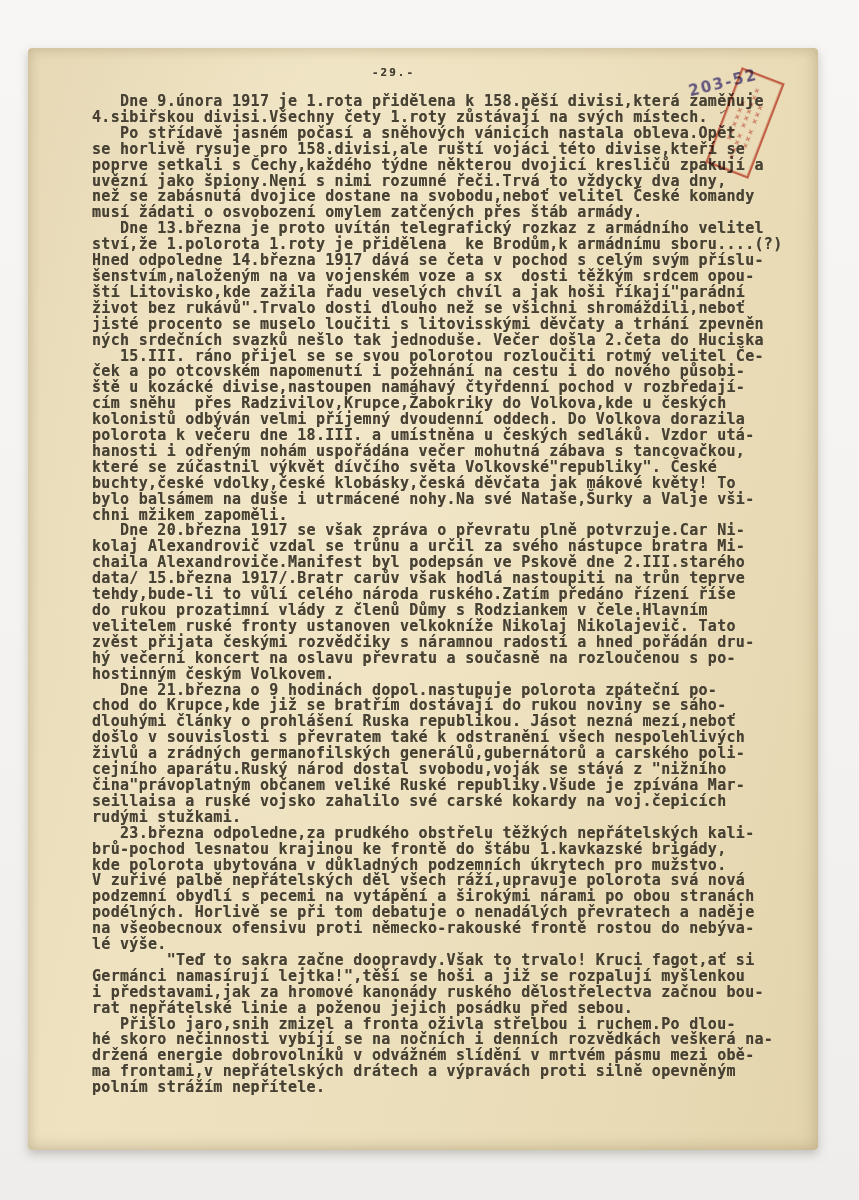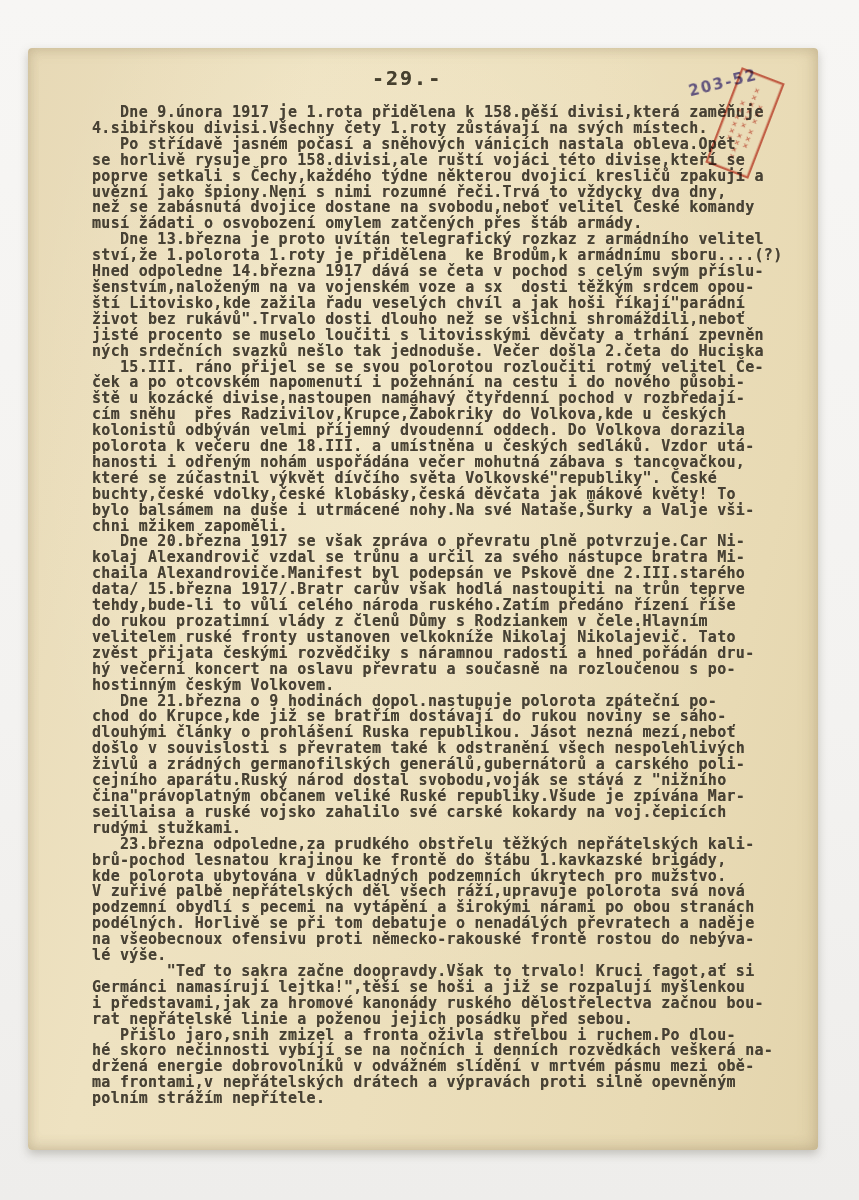--- a/index.html
+++ b/index.html
@@ -16,21 +16,21 @@
     border-radius:4px;
     box-shadow:
       inset -5px 0 16px rgba(150,130,95,.22),
       inset 0 -4px 12px rgba(150,130,95,.18),
       inset 3px 3px 10px rgba(150,130,95,.12),
       0 4px 10px rgba(110,105,95,.35);
     padding:18px 0 0 64px;
     box-sizing:border-box;
   }
   .heading{
-    color:#46402f;font-size:20px;font-weight:700;letter-spacing:2px;
+    color:#46402f;font-size:11px;font-weight:700;letter-spacing:2px;
     padding-left:280px;margin-bottom:15px;
     text-shadow:0 0 .6px rgba(70,64,47,.7);
   }
   .para{
     margin:0;white-space:pre;
     font-size:15px;line-height:15.9px;letter-spacing:.3px;
     font-weight:700;color:#474134;
     text-shadow:0 0 .5px rgba(71,65,52,.55);
   }
   .stamp{

